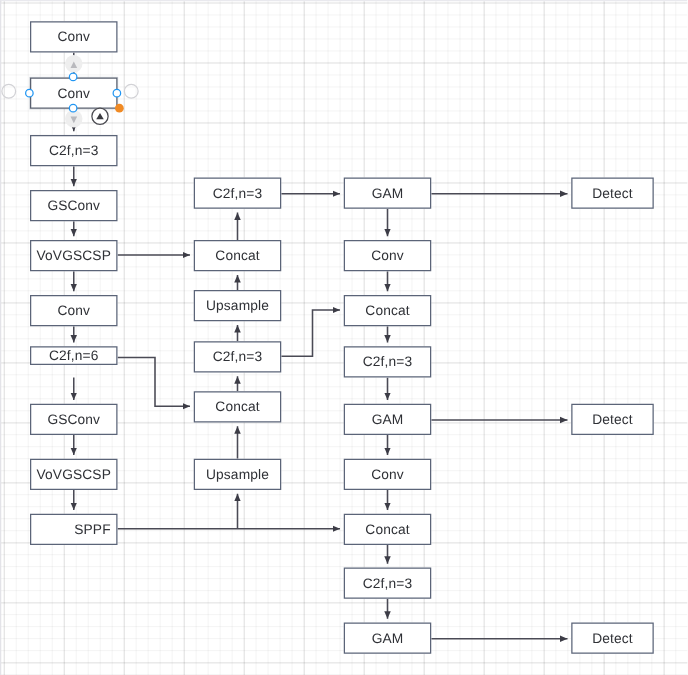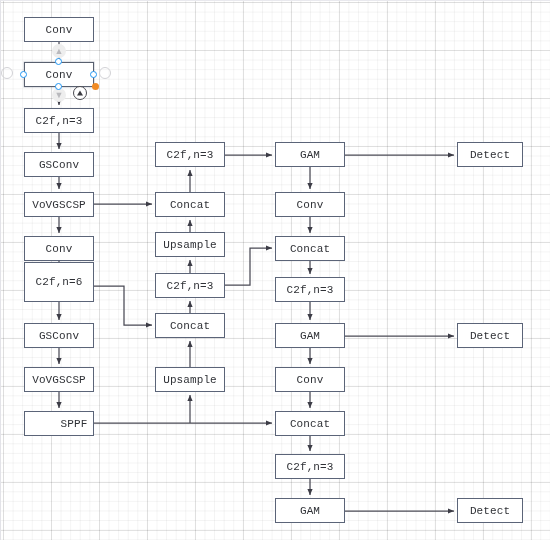--- a/index.html
+++ b/index.html
@@ -36,21 +36,20 @@
     position:absolute;
     box-sizing:border-box;
     background:#ffffff;
     border:1px solid #5b6478;
     display:flex;align-items:center;justify-content:center;
     font-size:11px;
     color:#2f3136;
     letter-spacing:0.1px;
     white-space:nowrap;
     z-index:3;
-    font-family:Liberation Mono, monospace;
   }
   .node.sel{
     border:1px solid #59606f;
     box-shadow:0 0 0 0.5px rgba(90,100,120,.35);
   }
 
   
   .handle{
     position:absolute;width:7px;height:7px;border-radius:50%;
     background:#ffffff;border:1.6px solid #2196f3;
@@ -141,21 +140,21 @@
       </div>
       <div class="node" style="left: 24px; top: 152px; width: 70px; height: 25px;">
         <span>GSConv</span>
       </div>
       <div class="node" style="left: 24px; top: 192px; width: 70px; height: 25px;">
         <span>VoVGSCSP</span>
       </div>
       <div class="node" style="left: 24px; top: 236px; width: 70px; height: 25px;">
         <span>Conv</span>
       </div>
-      <div class="node" style="left: 24px; top: 262px; width: 70px; height: 40px;">
+      <div class="node" style="left: 24px; top: 277px; width: 70px; height: 15px;">
         <span>C2f,n=6</span>
       </div>
       <div class="node" style="left: 24px; top: 323px; width: 70px; height: 25px;">
         <span>GSConv</span>
       </div>
       <div class="node" style="left: 24px; top: 367px; width: 70px; height: 25px;">
         <span>VoVGSCSP</span>
       </div>
       <div class="node" style="left: 24px; top: 411px; width: 70px; height: 25px; padding-left: 30px;">
         <span>SPPF</span>

